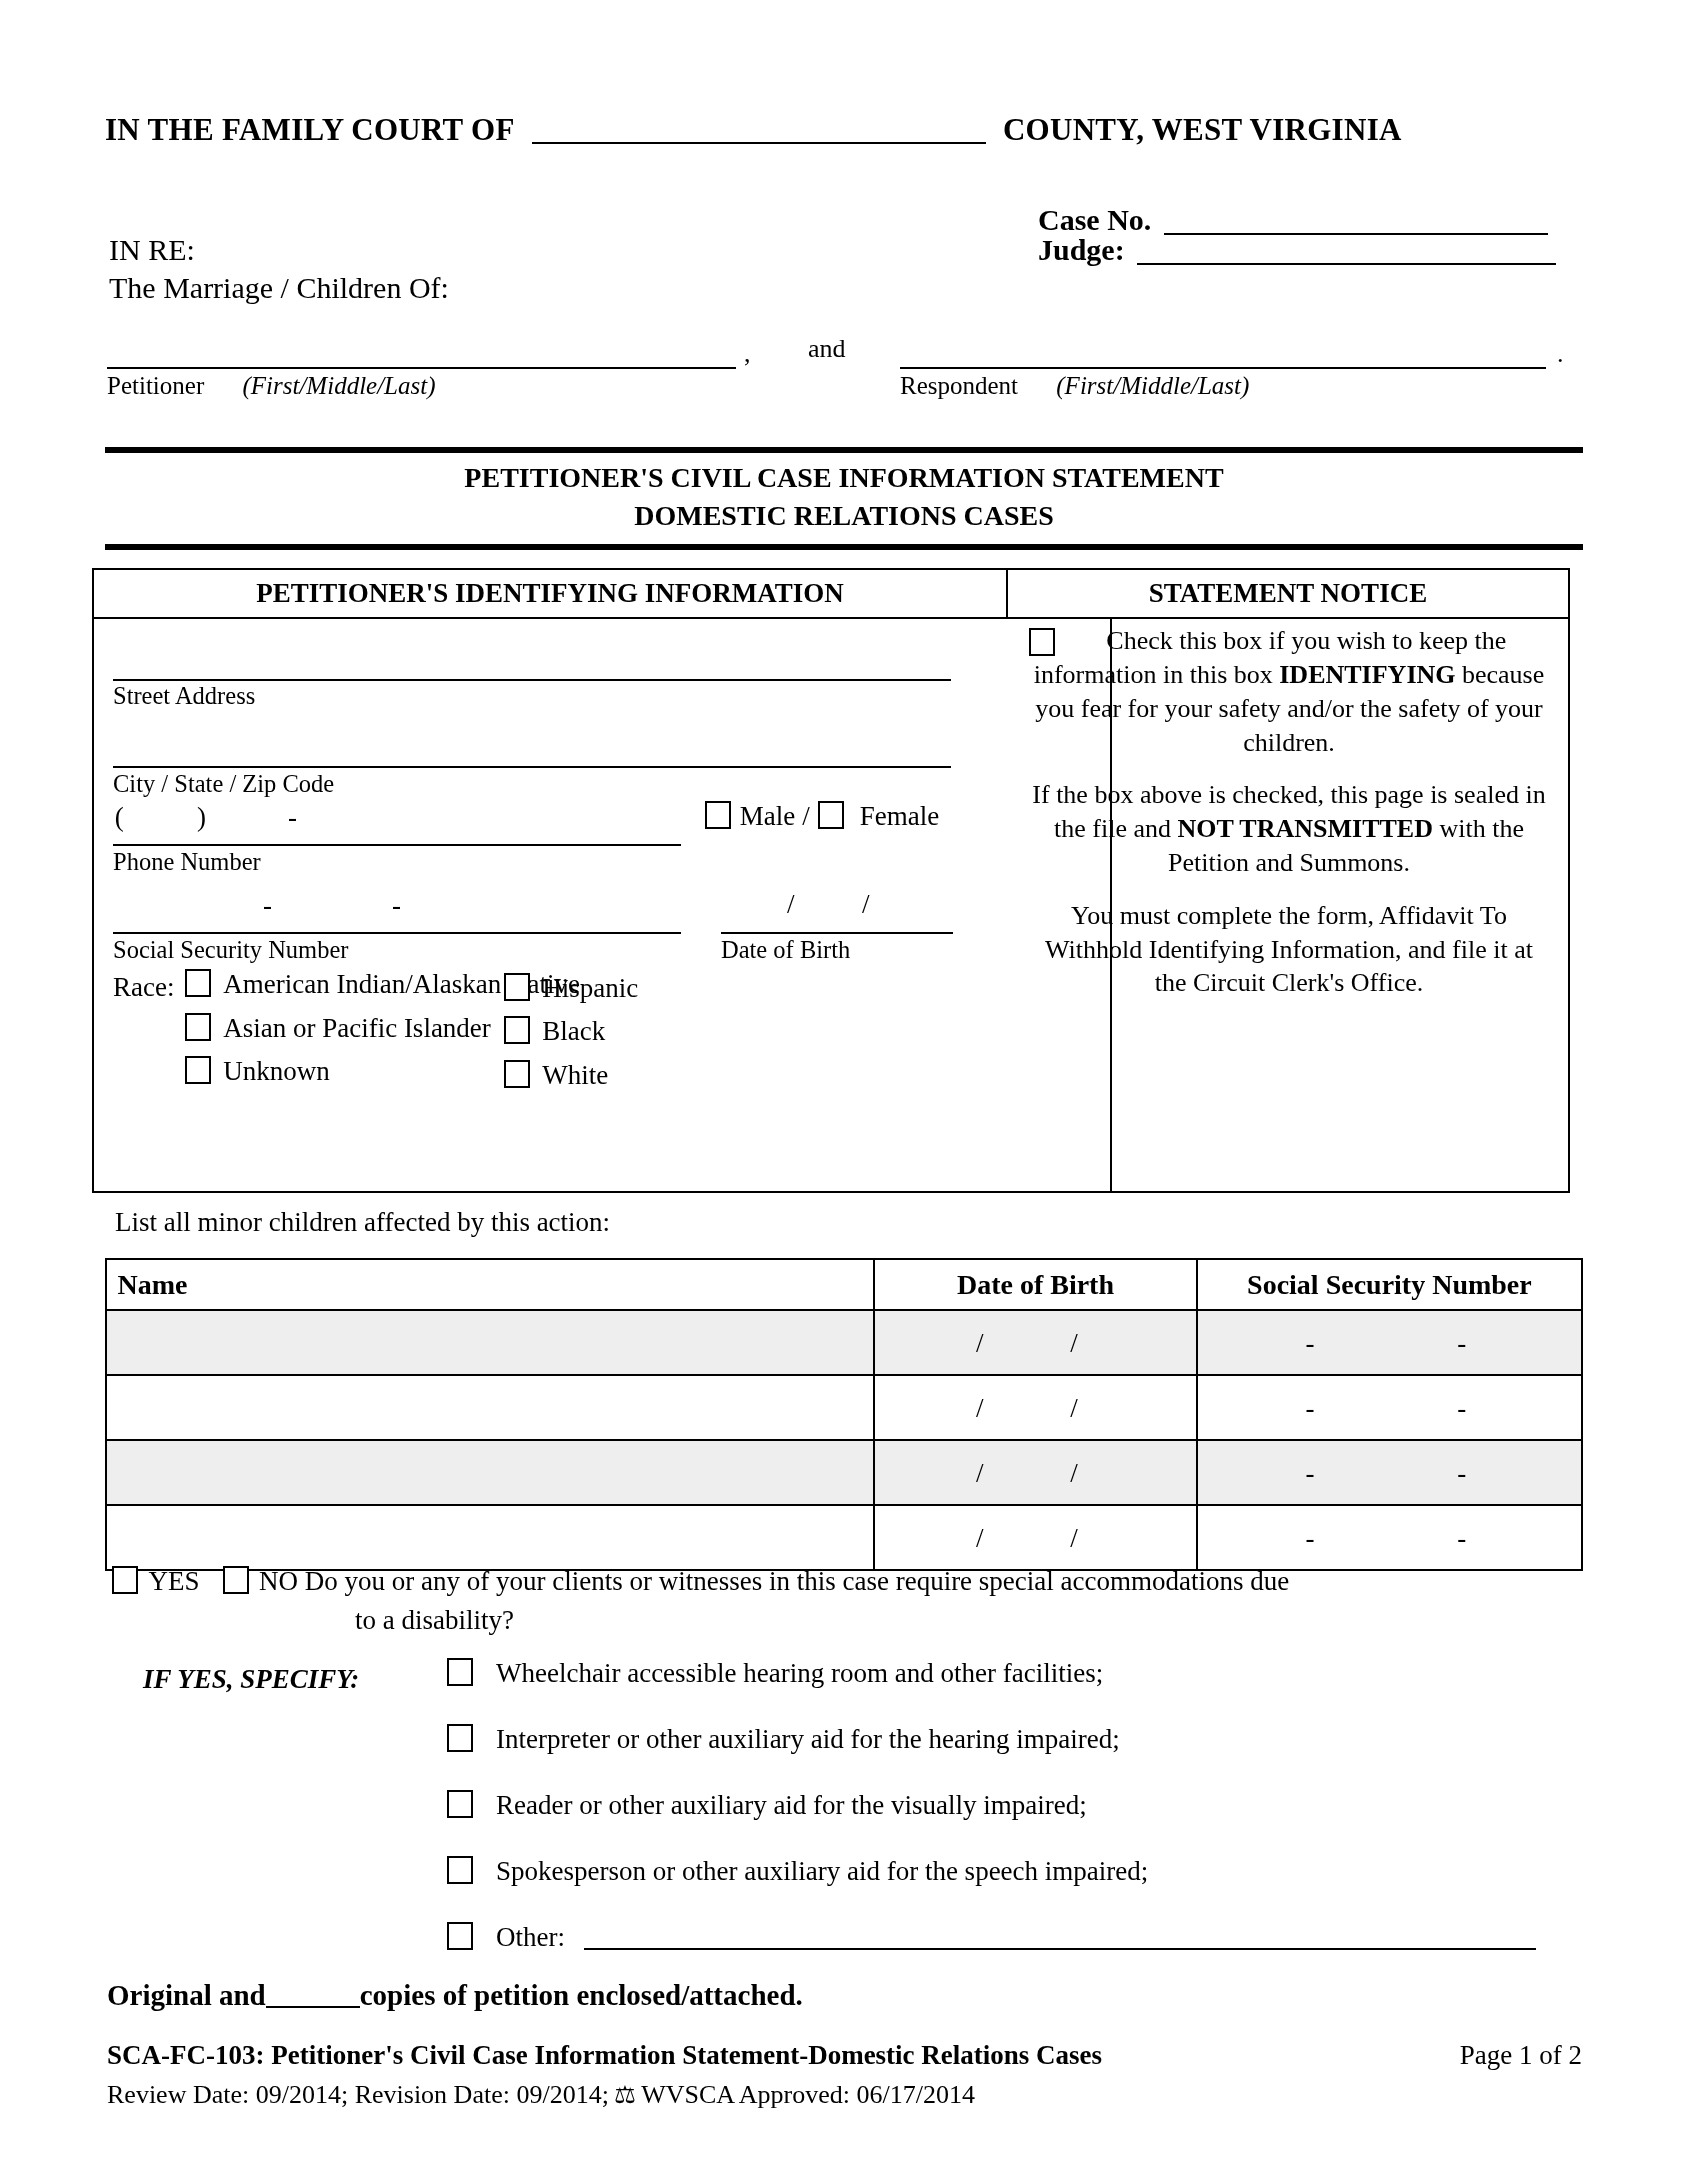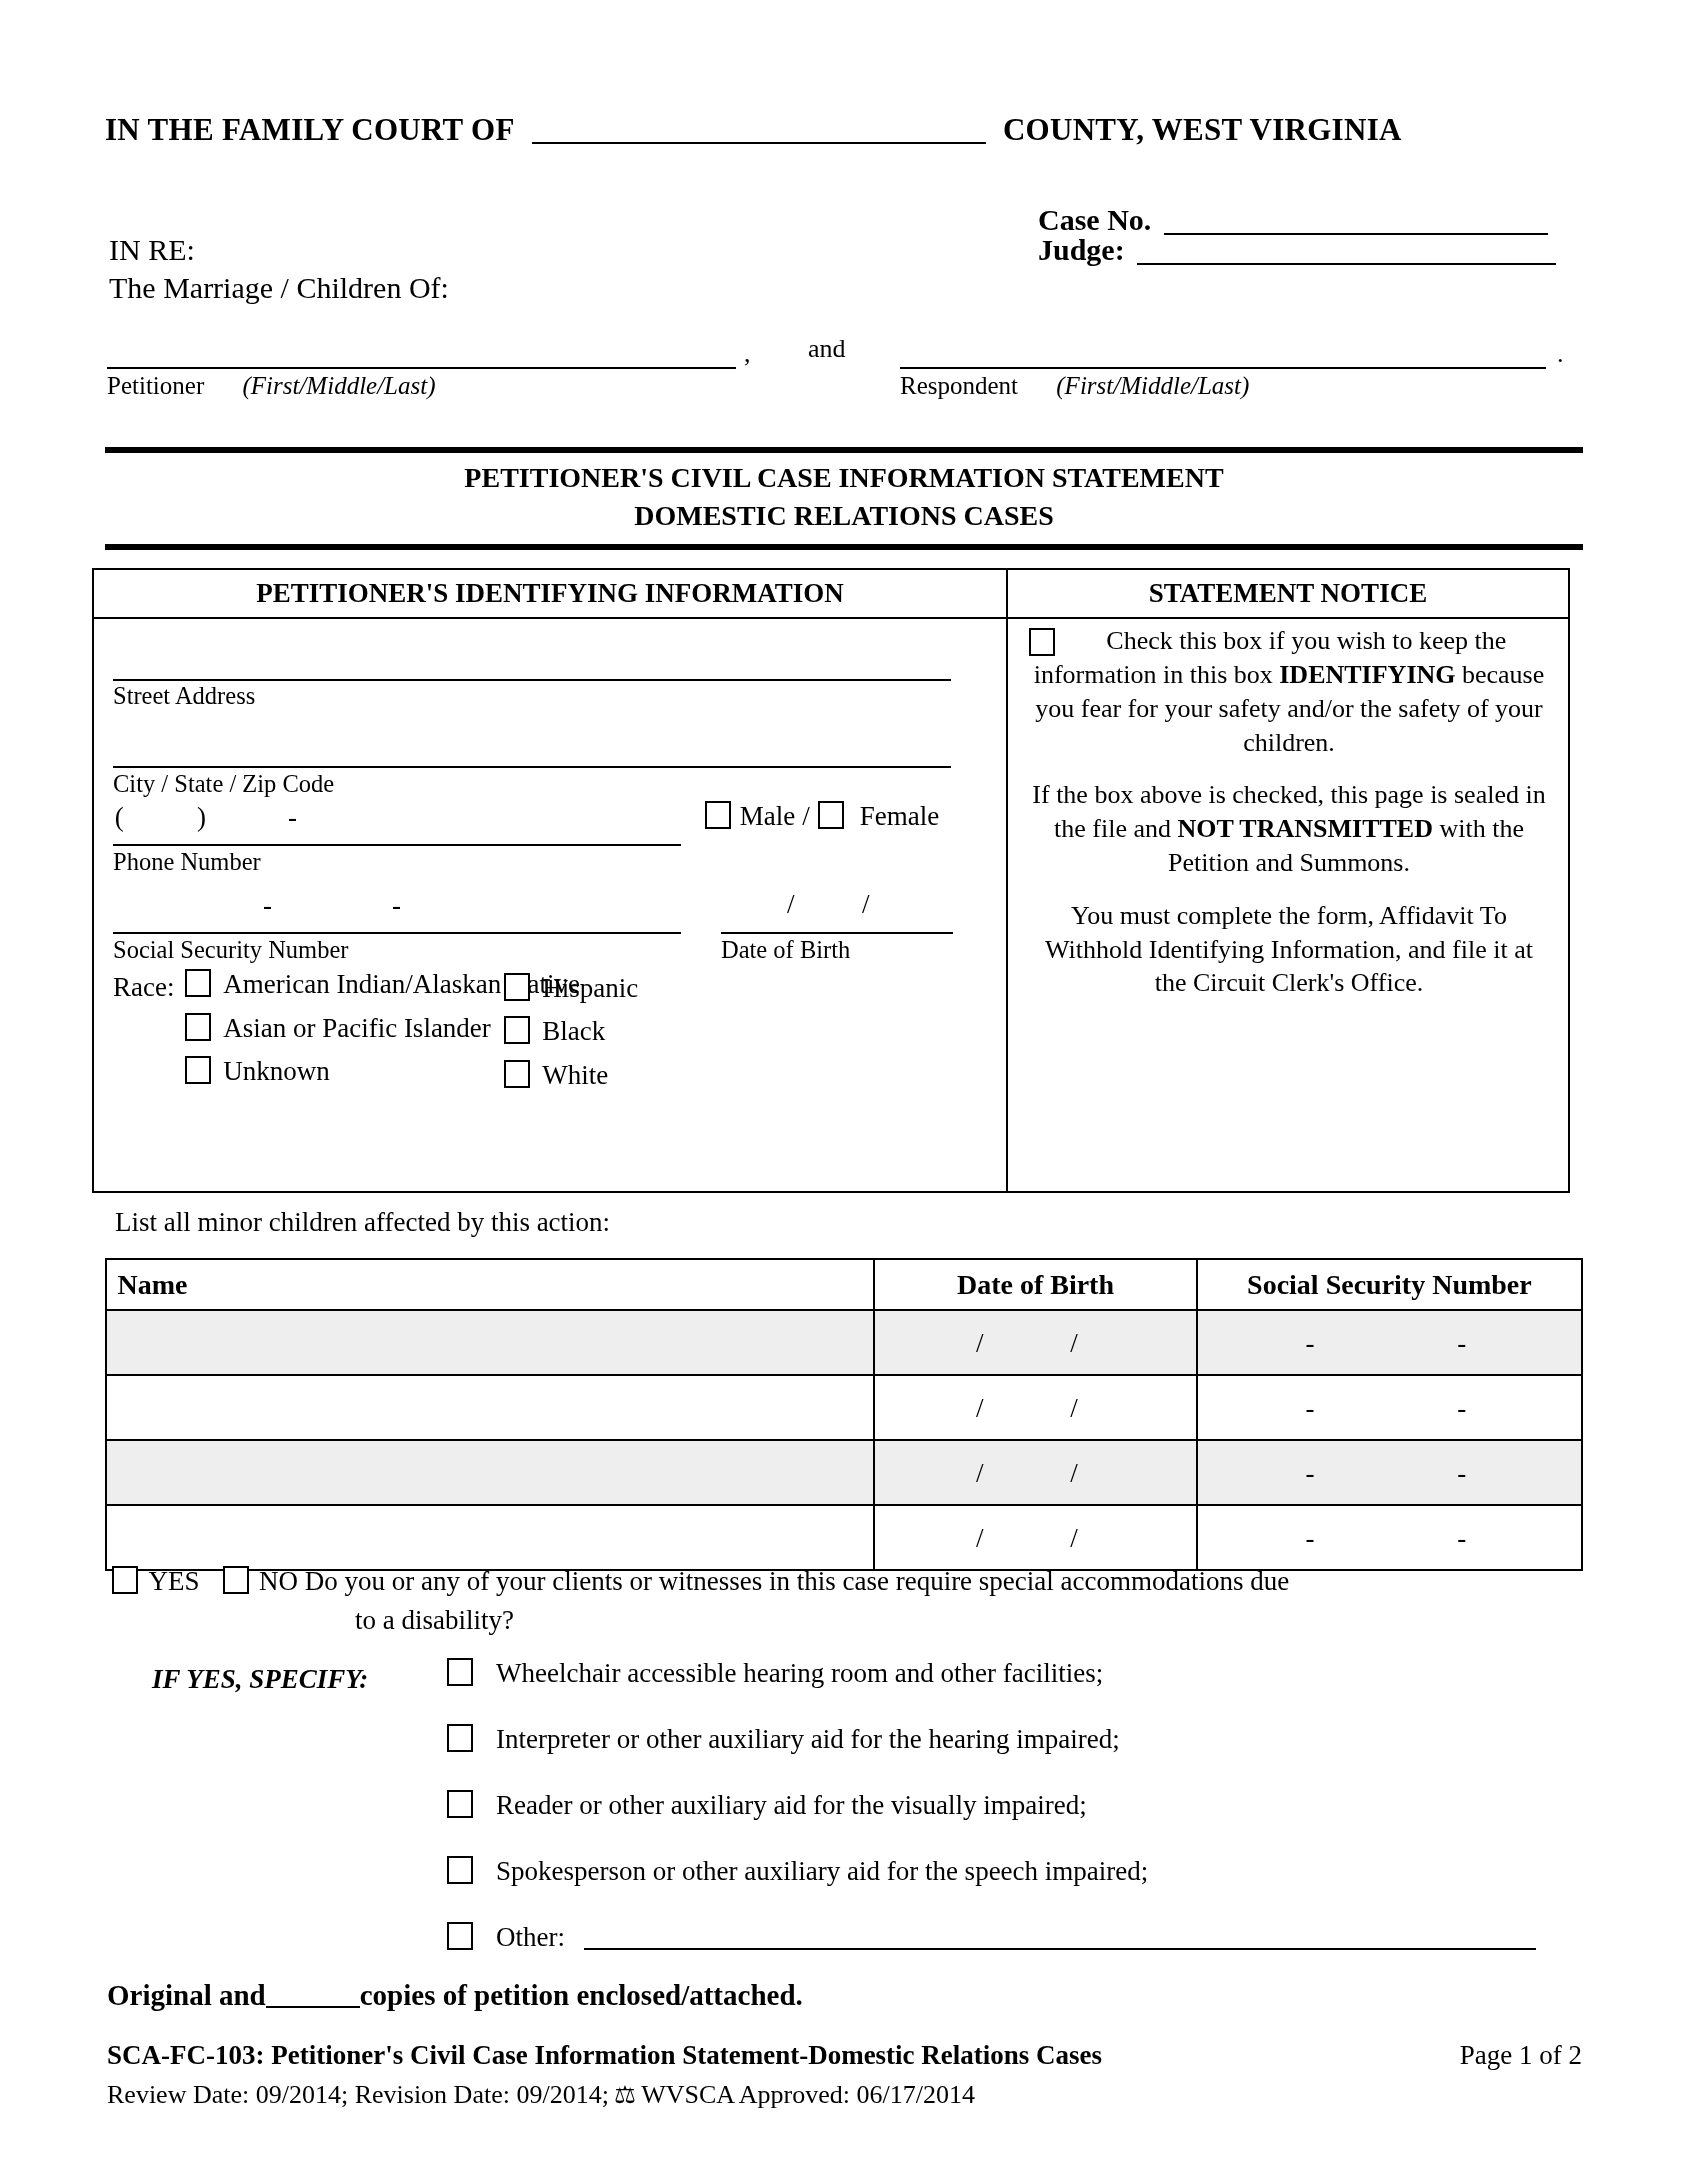--- a/index.html
+++ b/index.html
@@ -163,21 +163,21 @@
     justify-content: center;
     font-size: 27px;
     font-weight: bold;
   }
   .ib-head-l { left: 0; width: 914px; border-right: 2.6px solid #000; }
   .ib-head-r { left: 914px; right: 0; }
 
   .ib-left {
     position: absolute;
     left: 0; top: 49px;
-    width: 914px;
+    width: 1018px;
     bottom: 0;
     border-right: 2.6px solid #000;
     box-sizing: border-box;
   }
   .ib-right {
     position: absolute;
     left: 916px; top: 49px;
     right: 0; bottom: 0;
     box-sizing: border-box;
     padding: 5.2px 19px 0 19px;
@@ -315,21 +315,21 @@
     position: relative;
     line-height: 1.45;
   }
   .disab-ind {
     display: block;
     margin-left: 243px;
   }
 
   .ifyes {
     position: absolute;
-    left: 152px; top: 1664px;
+    left: 143px; top: 1664px;
     font-size: 27px;
     font-style: italic;
     font-weight: bold;
   }
   .spec-list {
     position: absolute;
     left: 447px; top: 1658px;
     font-size: 27px;
   }
   .spec-item {

